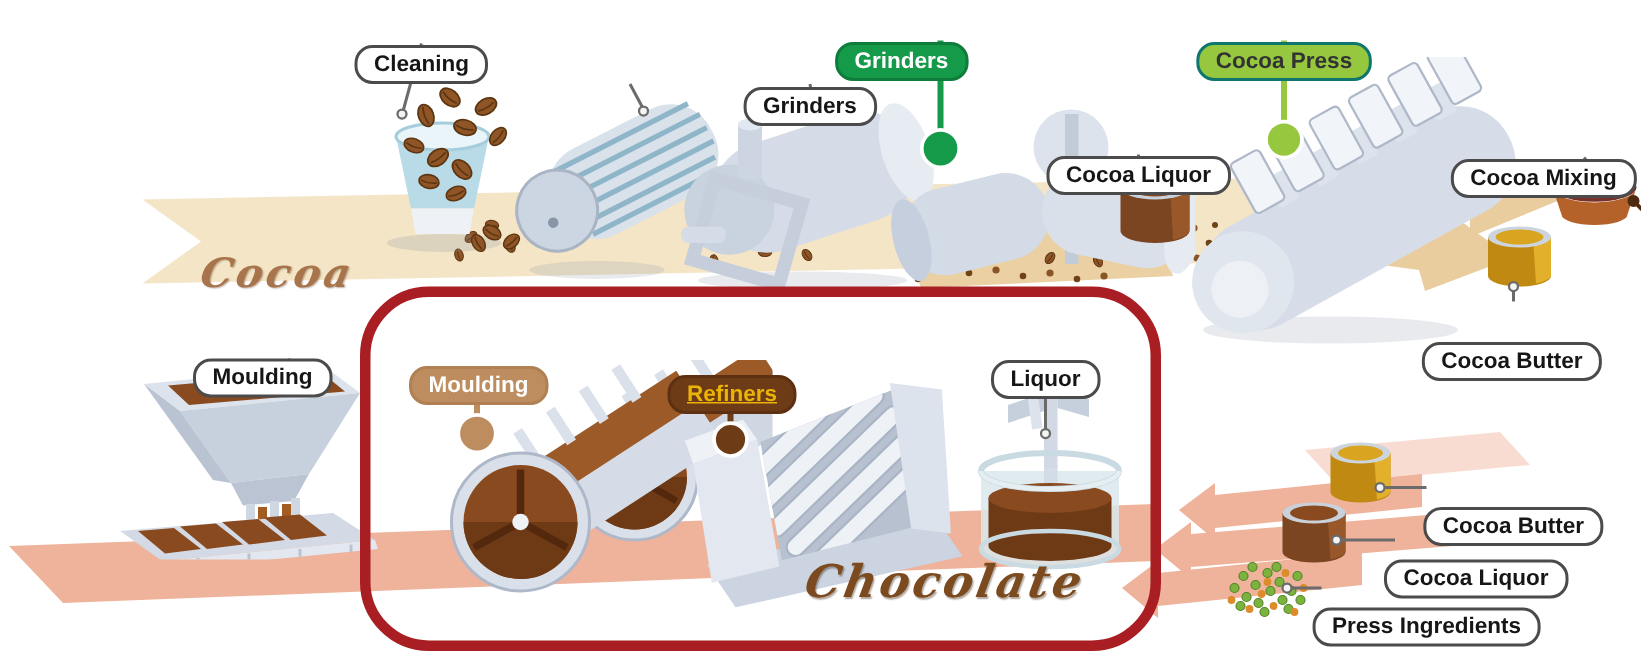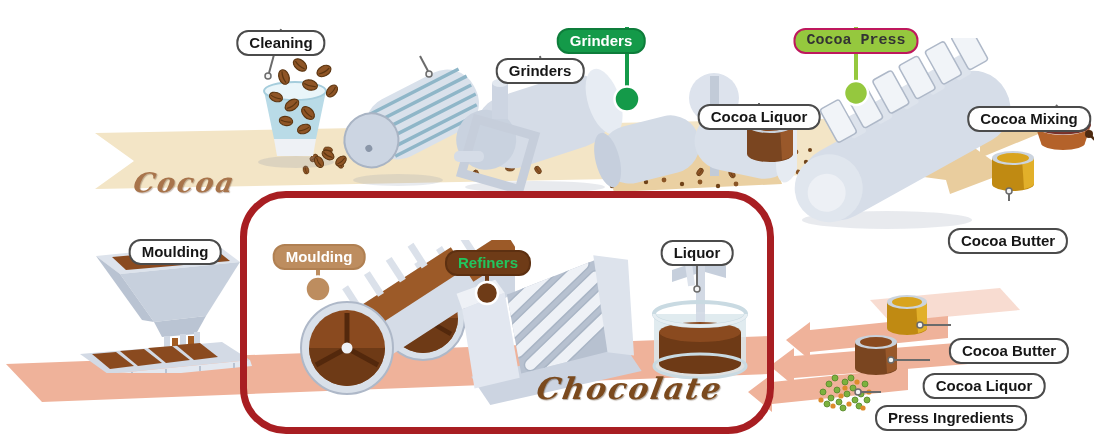--- a/index.html
+++ b/index.html
@@ -6,23 +6,23 @@
   .stage{position:relative;width:1094px;height:446px;background:#fff;overflow:hidden;
          font-family:"Liberation Sans",sans-serif;}
   svg.layer{position:absolute;left:0;top:0;}
   .bands{z-index:1;}
   .machine{position:absolute;z-index:10;}
   .overlay{z-index:20;pointer-events:none;}
   .pill{position:absolute;transform:translateX(-50%);white-space:nowrap;z-index:30;
         font:bold 15px/20px "Liberation Sans",sans-serif;border-radius:12px;padding:1px 11px;margin-top:26px;}
   .pill.white{background:#fff;border:2px solid #4b4b4b;color:#161616;}
   .pill.green{background:var(--green-pill);border:2px solid #0e7d3b;color:#fff;}
-  .pill.lightgreen{background:var(--lightgreen-pill);border:2px solid #be185d;color:#333;font-family:Liberation Mono, monospace;}
+  .pill.lightgreen{background:var(--lightgreen-pill);border:2px solid #0f766e;color:#333;}
   .pill.tan{background:var(--tan-pill);border:2px solid #b08052;color:#fff;}
-  .pill.brown{background:var(--brown-pill);border:2px solid #5d3011;color:#22c55e;}
+  .pill.brown{background:var(--brown-pill);border:2px solid #5d3011;color:#eab308;text-decoration:underline;}
   .script-text{position:absolute;font-family:"DejaVu Serif",serif;font-style:italic;
                font-weight:bold;transform:skewX(-10deg);letter-spacing:2px;z-index:12;}
   .script-cocoa{left:134px;top:167px;font-size:27px;color:var(--script-cocoa);
                 text-shadow:1px 1px 1px rgba(90,50,20,.35);}
   .script-chocolate{left:537px;top:371px;font-size:30px;color:var(--script-chocolate);
                 text-shadow:1px 1px 1px rgba(60,35,10,.4);}
   .highlight-frame{position:absolute;left:240px;top:191px;width:534px;height:243px;
         border:7px solid var(--highlight-red);border-radius:46px;box-sizing:border-box;z-index:35;}
   line.gray{stroke:#6b6b6b;stroke-width:2;}
   circle.tipdot{fill:#f4f4f4;stroke:#6b6b6b;stroke-width:1.5;}

